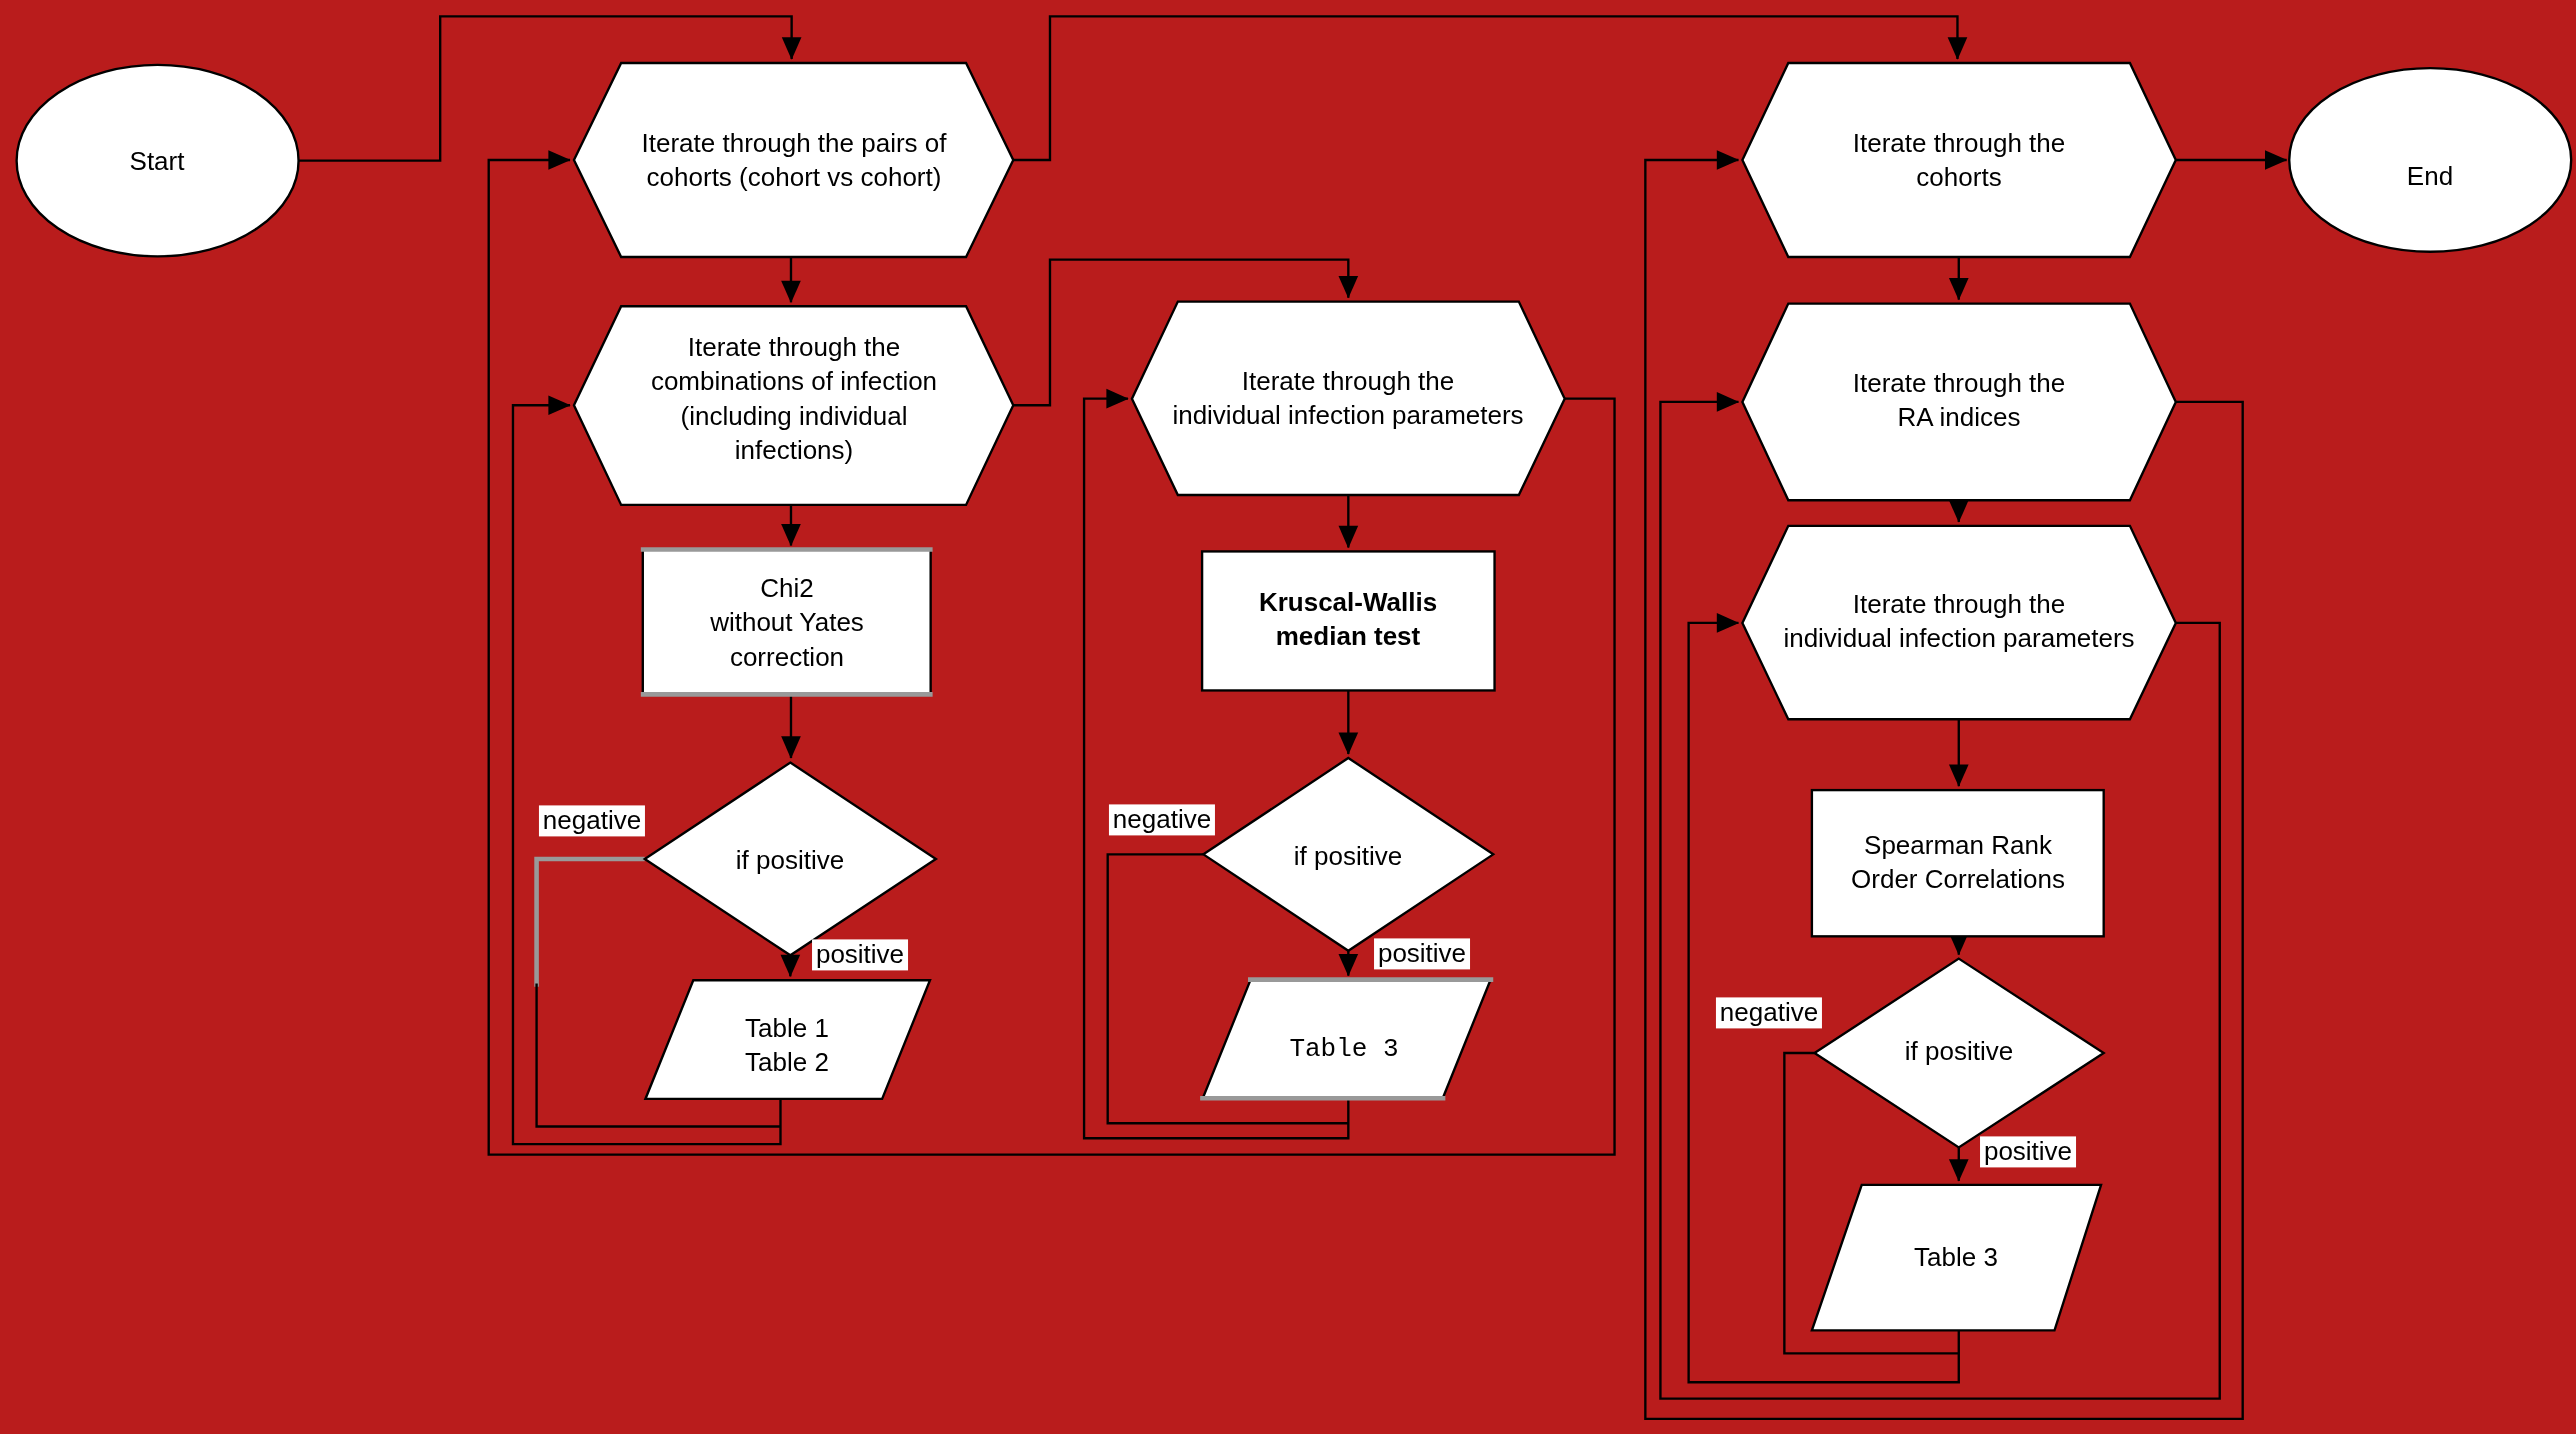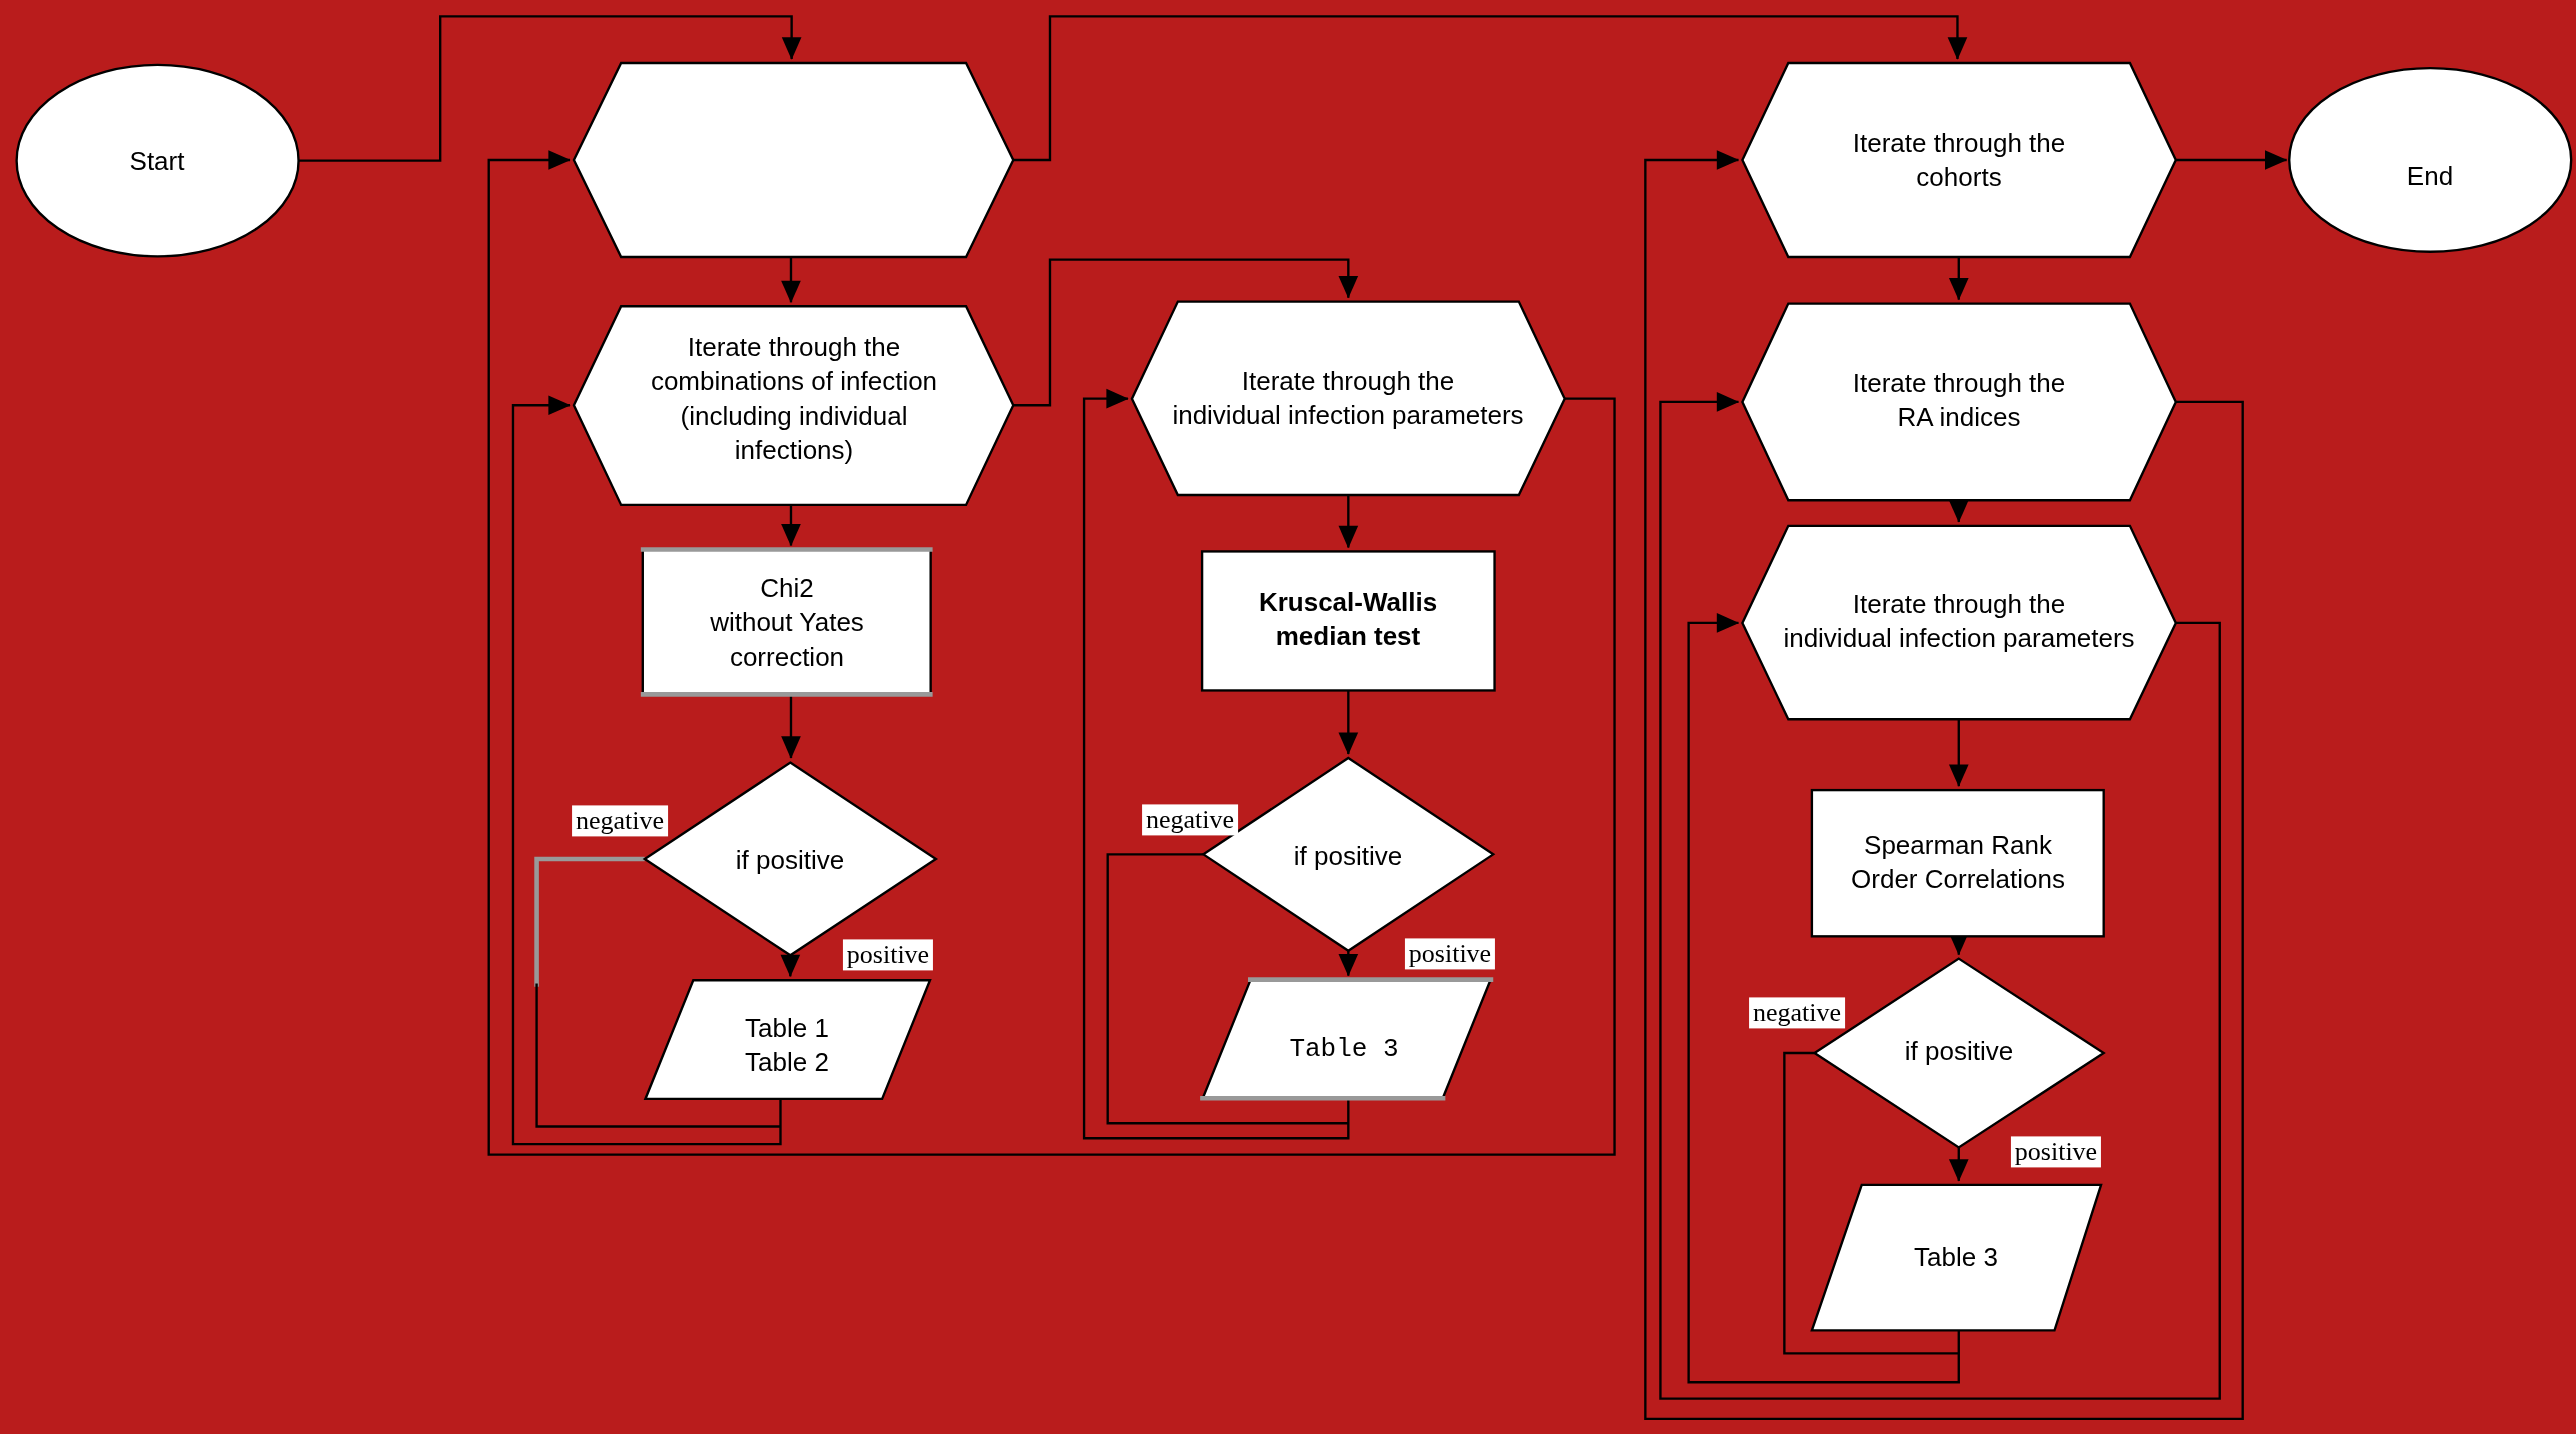--- a/index.html
+++ b/index.html
@@ -6,22 +6,22 @@
   #canvas{position:relative;width:2576px;height:1434px;background:#b91c1c;overflow:hidden;}
   #wires{position:absolute;left:0;top:0;}
   .con{fill:none;stroke:var(--line,#000);stroke-width:3.6px;}
   .con-hl{fill:none;stroke:var(--hl,#999);stroke-width:7px;}
   .shape{fill:var(--fill,#fff);stroke:var(--line,#000);stroke-width:3.6px;}
   .hl-edge{stroke:var(--hl,#999);stroke-width:7px;}
   #arrowhead path{fill:var(--line,#000);}
   .lbl{position:absolute;transform:translate(-50%,-50%);text-align:center;white-space:pre-line;
        font-family:"Liberation Sans",sans-serif;font-size:26px;line-height:1.32;color:var(--text,#000);}
   .elbl{position:absolute;transform:translate(-50%,-50%);text-align:center;white-space:pre;
-       font-family:Liberation Serif, serif;font-size:26px;line-height:1.2;color:var(--text,#000);
-       background:var(--fill,#fff);padding:0 3.9px;margin-left:28px;}
+       font-family:Liberation Sans, sans-serif;font-size:26px;line-height:1.2;color:var(--text,#000);
+       background:var(--fill,#fff);padding:0 3.9px;}
 </style>
 </head>
 <body>
 
 <div id="canvas">
 
   <svg id="wires" width="2576" height="1434" viewBox="0 0 3928 2187">
     <defs>
       <marker id="arrowhead" markerUnits="userSpaceOnUse" markerWidth="38" markerHeight="32" refX="34" refY="16" orient="auto">
         <path d="M1,1 L35,16 L1,31 Z"></path>
@@ -77,20 +77,22 @@
     <polygon class="shape" points="2987,1462 3208,1606 2987,1750 2767,1606"></polygon>
 
     <polygon class="shape" points="1057,1495 1418,1495 1345,1676 984,1676"></polygon>
     <polygon class="shape" points="1907,1494 2273,1494 2200,1675 1834,1675"></polygon>
     <line class="hl-edge" x1="1903" y1="1494" x2="2277" y2="1494"></line>
     <line class="hl-edge" x1="1830" y1="1675" x2="2204" y2="1675"></line>
     <polygon class="shape" points="2839,1807 3204,1807 3133,2029 2763,2029"></polygon>
   </svg>
 
   <div class="lbl" style="left:157px;top:161px;">Start</div>
+  <div class="lbl" style="left:794px;top:160px;">Iterate through the pairs of
+cohorts (cohort vs cohort)</div>
   <div class="lbl" style="left:794px;top:399px;">Iterate through the
 combinations of infection
 (including individual
 infections)</div>
   <div class="lbl" style="left:787px;top:622px;">Chi2
 without Yates
 correction</div>
   <div class="lbl" style="left:790px;top:860px;">if positive</div>
   <div class="lbl" style="left:787px;top:1045px;text-align:right;">Table 1
 Table 2</div>

